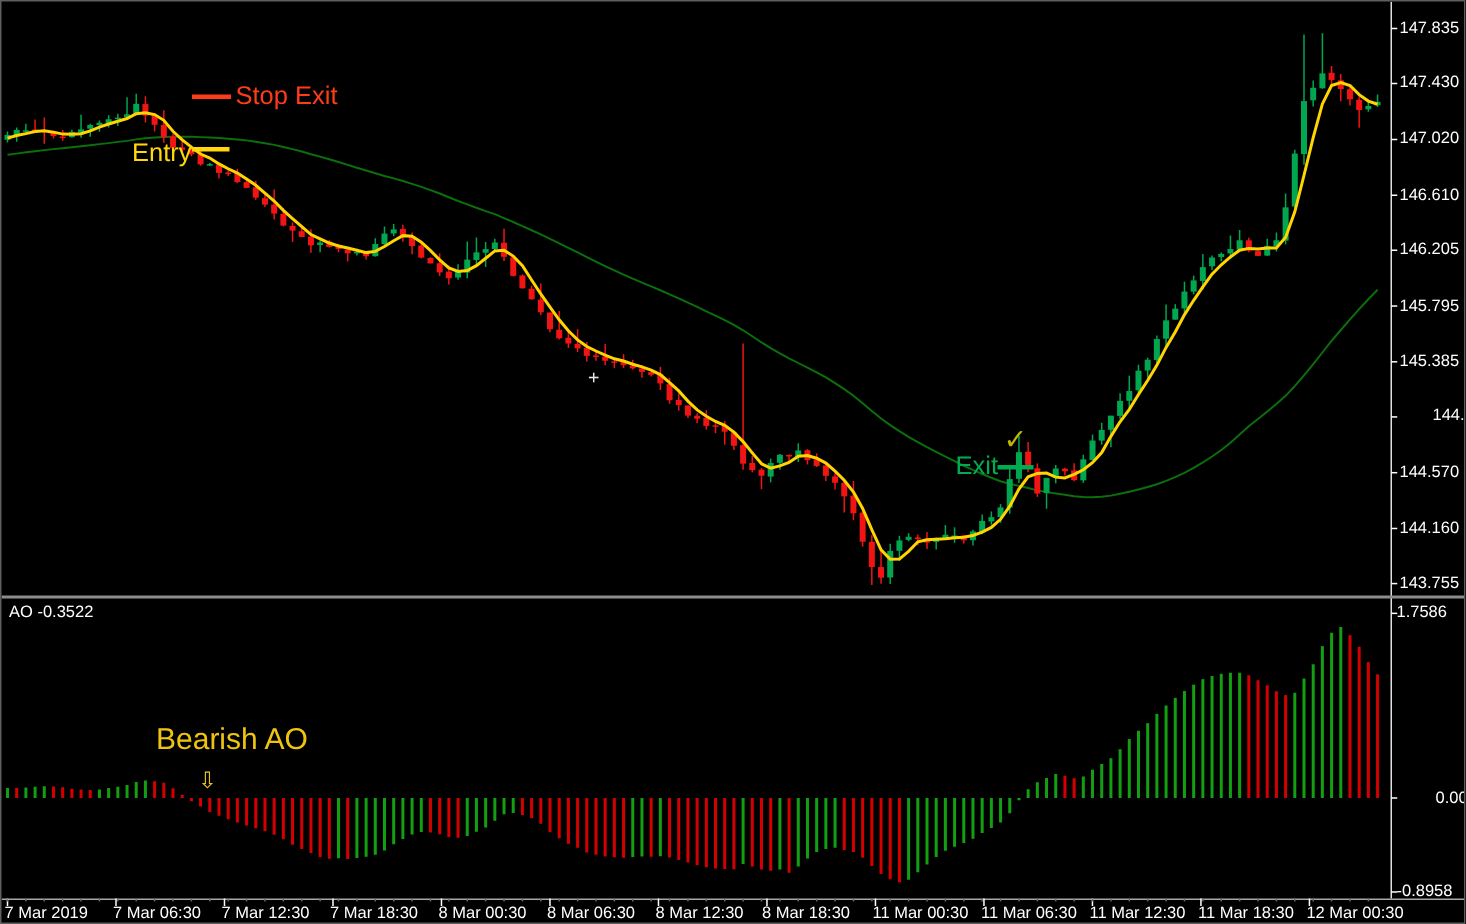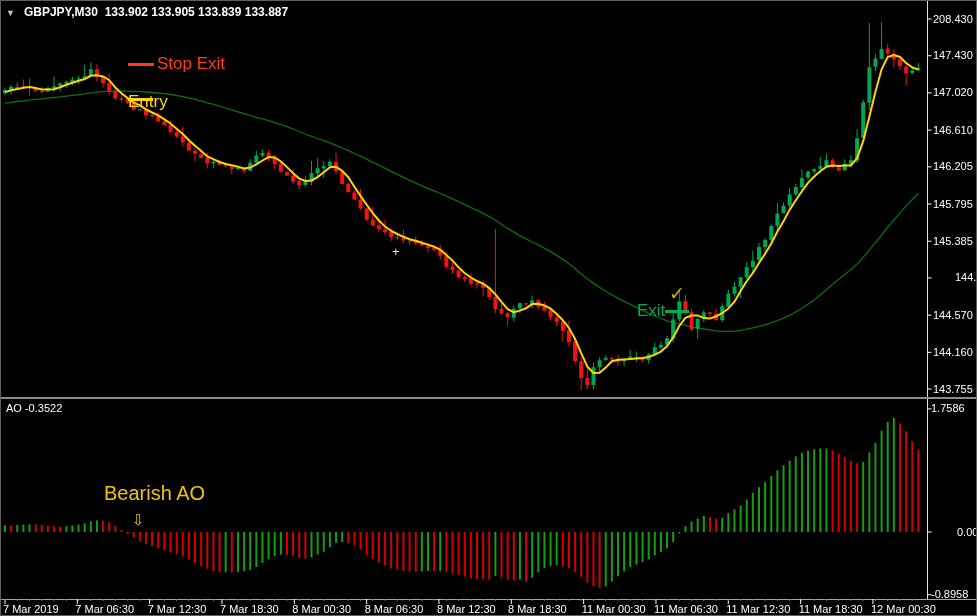--- a/index.html
+++ b/index.html
@@ -10,21 +10,21 @@
   }
   #chart-svg{position:absolute;left:0;top:0;}
   .title-bar{position:absolute;left:5px;top:4px;color:#fff;font-size:12px;font-weight:bold;white-space:nowrap;z-index:5;}
   .title-bar .tri{color:#c8c8c8;font-size:9px;margin-right:9px;font-weight:normal;}
   .axis-label{position:absolute;color:#fff;font-size:11px;white-space:nowrap;z-index:4;}
   .time-label{position:absolute;top:602px;color:#fff;font-size:11px;white-space:nowrap;z-index:4;}
   .ann{position:absolute;white-space:nowrap;z-index:6;font-size:17px;}
   .ann-line{position:absolute;height:3px;z-index:6;}
   #stop-loss-label{left:156px;top:53px;color:#ff3c19;}
   #stop-loss-line{left:127px;top:62px;width:26px;background:#ff3c19;}
-  #entry-label{left:87px;top:91px;color:#ffd70a;margin-left:40px;}
+  #entry-label{left:87px;top:91px;color:#ffd70a;}
   #entry-line{left:127px;top:97px;width:25px;background:#ffd70a;}
   #exit-label{left:636px;top:300px;color:#00ac50;}
   #exit-line{left:664px;top:309px;width:24px;background:#00ac50;}
   #exit-check{left:668px;top:281px;color:#c3b400;font-size:19px;font-weight:bold;z-index:6;position:absolute;}
   #bearish-ao-label{left:103px;top:481px;color:#efc410;font-size:20px;}
   #bearish-ao-arrow{left:131px;top:510px;color:#efc410;font-size:15px;z-index:6;position:absolute;}
   #ao-name-label{position:absolute;left:5px;top:401px;color:#fff;font-size:11px;z-index:5;}
   #anchor-cross{position:absolute;left:391px;top:243px;color:#e8e8e8;font-size:13px;z-index:5;}
   #splitter{position:absolute;left:0;top:396px;width:977px;height:2px;background:#8c8c8c;z-index:3;cursor:row-resize;}
 </style>
@@ -584,23 +584,20 @@
       <line x1="825.42" y1="598" x2="825.42" y2="600" stroke="#6a6a6a" stroke-width="1"></line>
       <line x1="837.68" y1="598" x2="837.68" y2="600" stroke="#6a6a6a" stroke-width="1"></line>
       <line x1="849.9399999999999" y1="598" x2="849.9399999999999" y2="600" stroke="#6a6a6a" stroke-width="1"></line>
       <line x1="862.1999999999999" y1="598" x2="862.1999999999999" y2="600" stroke="#6a6a6a" stroke-width="1"></line>
       <line x1="874.46" y1="598" x2="874.46" y2="600" stroke="#6a6a6a" stroke-width="1"></line>
       <line x1="886.72" y1="598" x2="886.72" y2="600" stroke="#6a6a6a" stroke-width="1"></line>
       <line x1="898.98" y1="598" x2="898.98" y2="600" stroke="#6a6a6a" stroke-width="1"></line>
       <line x1="911.24" y1="598" x2="911.24" y2="600" stroke="#6a6a6a" stroke-width="1"></line>
     </svg>
 
-  <div class="title-bar">
-    <span class="tri">▼</span><span>GBPJPY,M30</span>&nbsp;&nbsp;<span style="font-weight:bold">133.902 133.905 133.839 133.887</span>
-  </div>
 
   <div id="ao-name-label">AO -0.3522</div>
 
   <div id="splitter"></div>
 
   <div class="ann" id="stop-loss-label">Stop Exit</div>
   <div class="ann-line" id="stop-loss-line"></div>
 
   <div class="ann" id="entry-label">Entry</div>
   <div class="ann-line" id="entry-line"></div>
@@ -608,21 +605,21 @@
   <div class="ann" id="exit-label">Exit</div>
   <div class="ann-line" id="exit-line"></div>
   <div id="exit-check">✓</div>
 
   <div class="ann" id="bearish-ao-label">Bearish AO</div>
   <div id="bearish-ao-arrow">⇩</div>
 
   <div id="anchor-cross">+</div>
 
   <div id="price-axis">
-      <div class="axis-label" style="left: 932px; top: 11.5px;">208.430</div>
+      <div class="axis-label" style="left: 932px; top: 11.5px;">147.835</div>
       <div class="axis-label" style="left: 932px; top: 48.2335px;">147.430</div>
       <div class="axis-label" style="left: 932px; top: 85.4205px;">147.020</div>
       <div class="axis-label" style="left: 932px; top: 122.607px;">146.610</div>
       <div class="axis-label" style="left: 932px; top: 159.341px;">146.205</div>
       <div class="axis-label" style="left: 932px; top: 196.528px;">145.795</div>
       <div class="axis-label" style="left: 932px; top: 233.715px;">145.385</div>
       <div class="axis-label" style="left: 932px; top: 270.449px; margin-left: 22px;">144.980</div>
       <div class="axis-label" style="left: 932px; top: 307.635px;">144.570</div>
       <div class="axis-label" style="left: 932px; top: 344.822px;">144.160</div>
       <div class="axis-label" style="left: 932px; top: 381.556px;">143.755</div>

